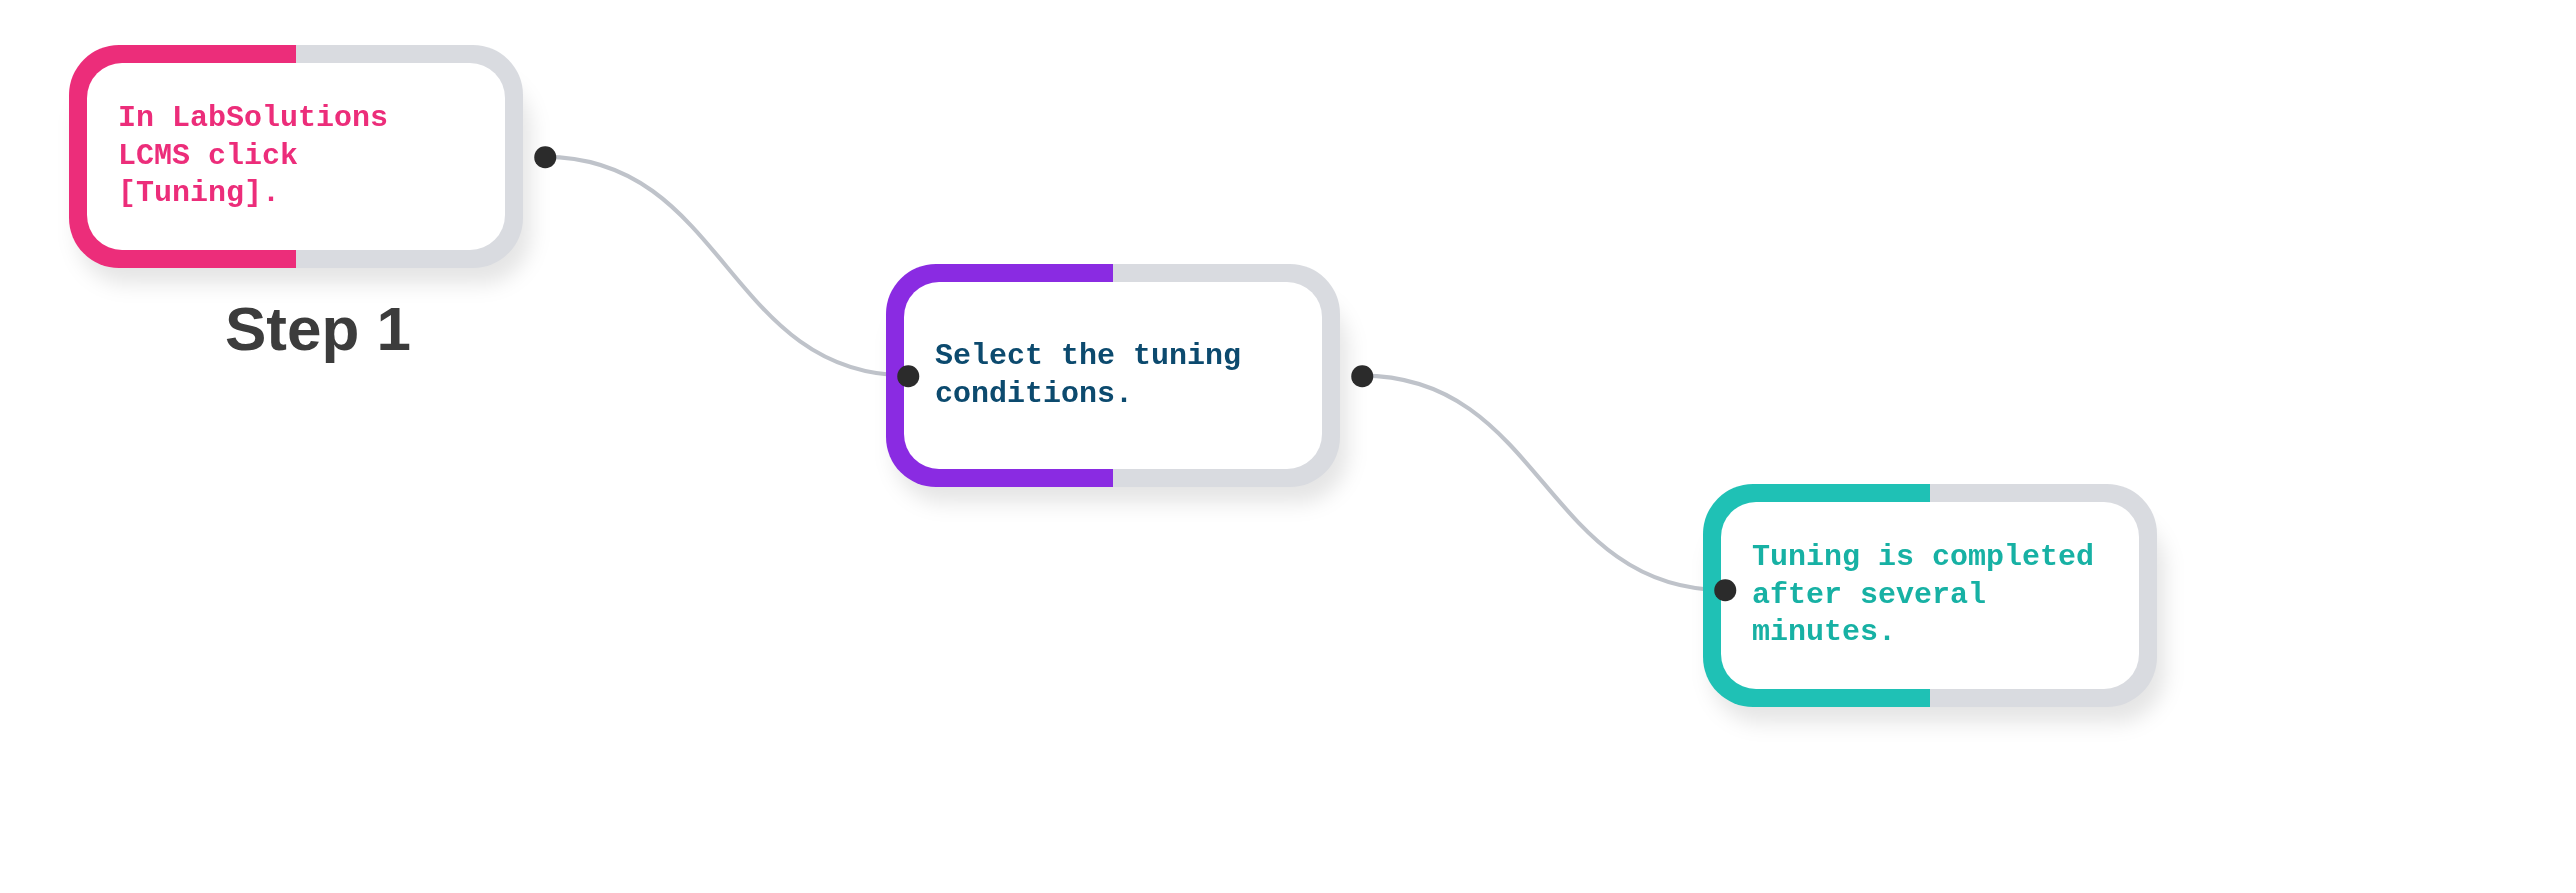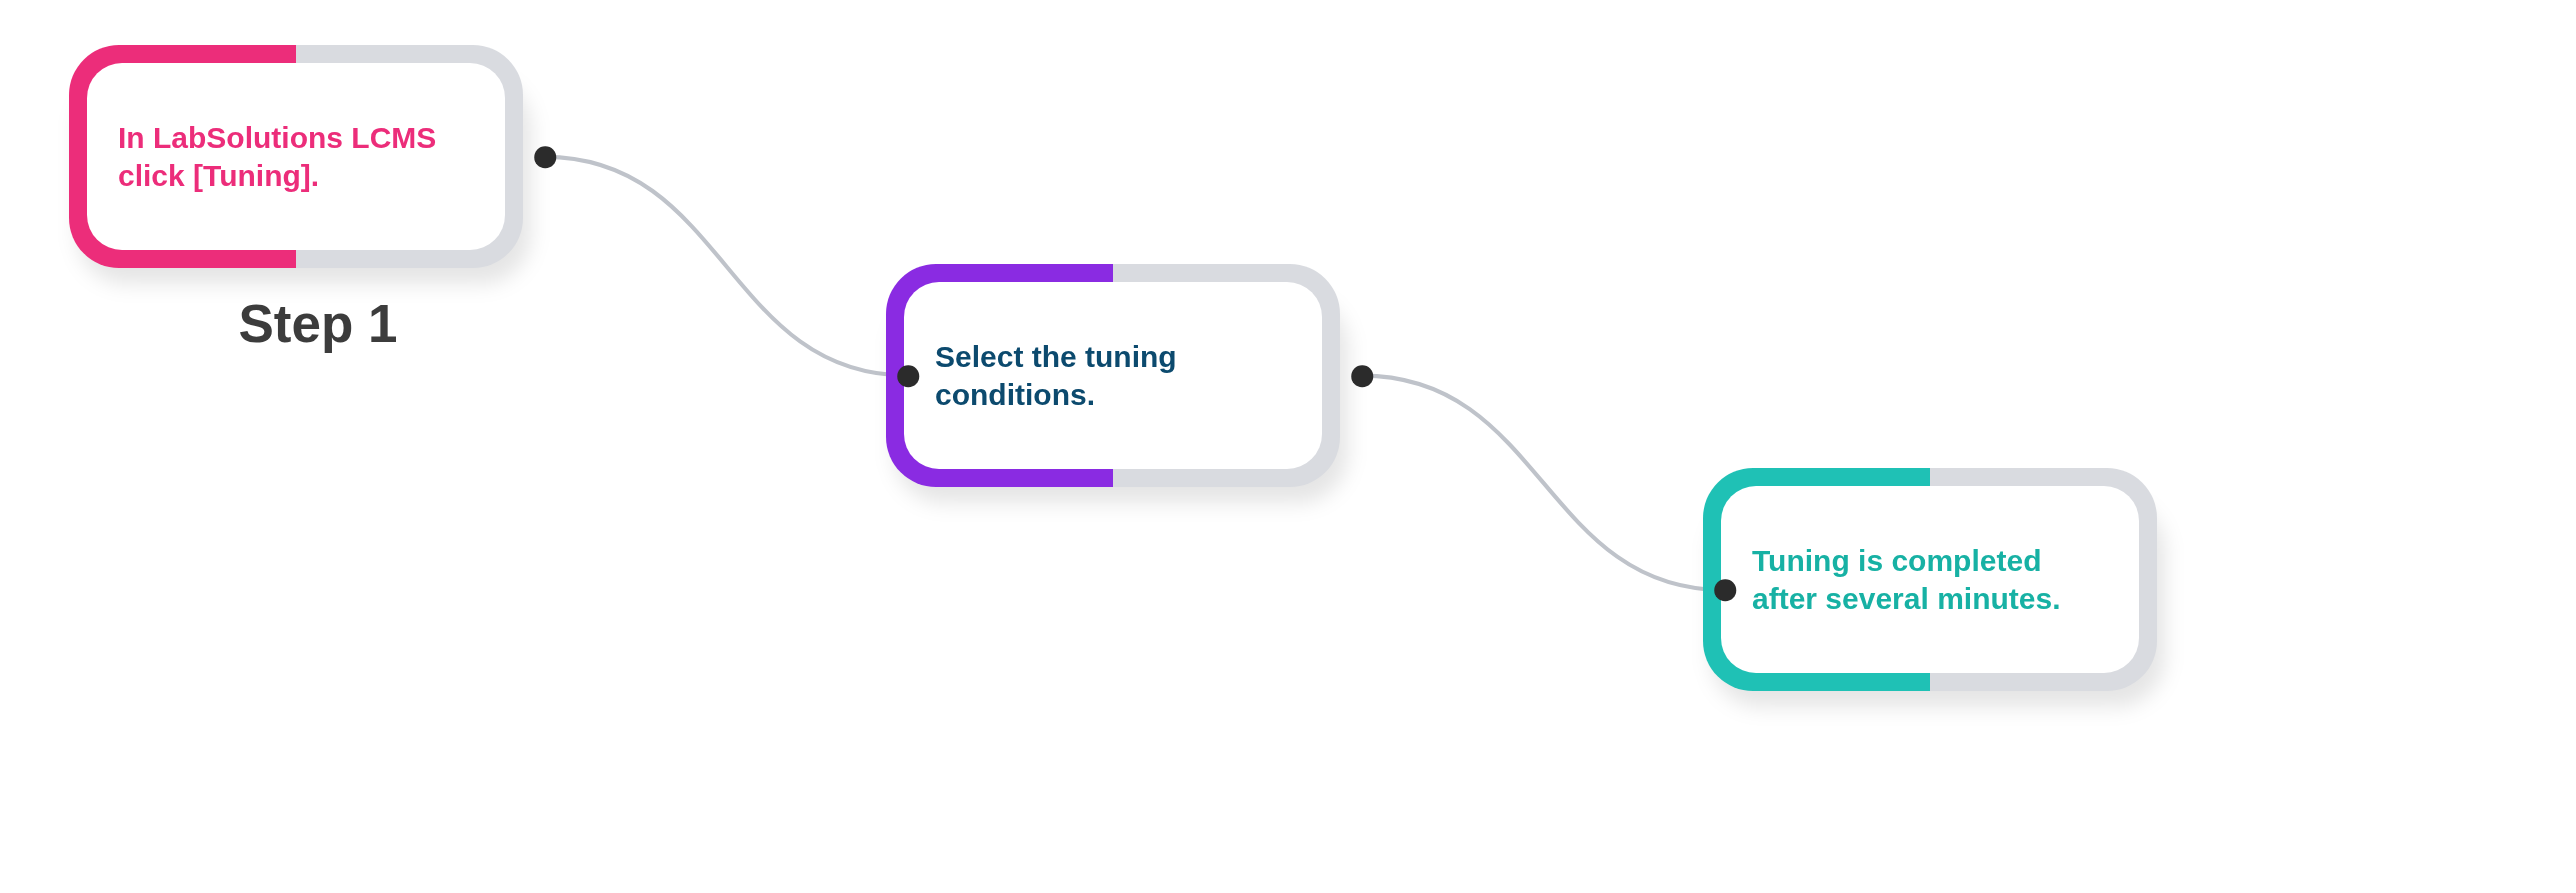--- a/index.html
+++ b/index.html
@@ -29,20 +29,21 @@
     width: 454px;
     display: flex;
     flex-direction: column;
     align-items: center;
   }
 
   .card-wrap {
     position: relative;
     width: 498px;
     height: 223px;
+    font-family: Liberation Mono, monospace;
   }
 
   .card-shadow, .card-border, .card-inner {
     position: absolute;
     border-radius: 50px;
   }
 
   .card-shadow {
     left: 8.3px;
     top: 33px;
@@ -76,21 +77,21 @@
 
   .card-text {
     font-size: 30px;
     line-height: 1.25;
     font-weight: 700;
     max-width: 355px;
   }
 
   .step-label {
     margin-top: 25px;
-    font-size: 53px;
+    font-size: 62px;
     font-weight: 800;
     color: #3c3c3c;
   }
 
   .dot {
     position: absolute;
     width: 21.5px;
     height: 21.5px;
     border-radius: 50%;
     background: #2b2b2b;
@@ -132,21 +133,21 @@
     <div class="step" style="left: 908px; top: 264px;">
       <div class="card-wrap">
         <div class="card-shadow"></div>
         <div class="card-border purple-border">
           <div class="card-inner">
             <div class="card-text purple-text">Select the tuning conditions.</div>
           </div>
         </div>
       </div>
     </div>
-    <div class="step" style="left: 1725px; top: 468px; gap: 27px;">
+    <div class="step" style="left: 1725px; top: 484px; gap: 27px;">
       <div class="card-wrap">
         <div class="card-shadow"></div>
         <div class="card-border teal-border">
           <div class="card-inner">
             <div class="card-text teal-text">Tuning is completed after several minutes.</div>
           </div>
         </div>
       </div>
     </div>
     <div class="dot" style="left: 545px; top: 157px;"></div>

